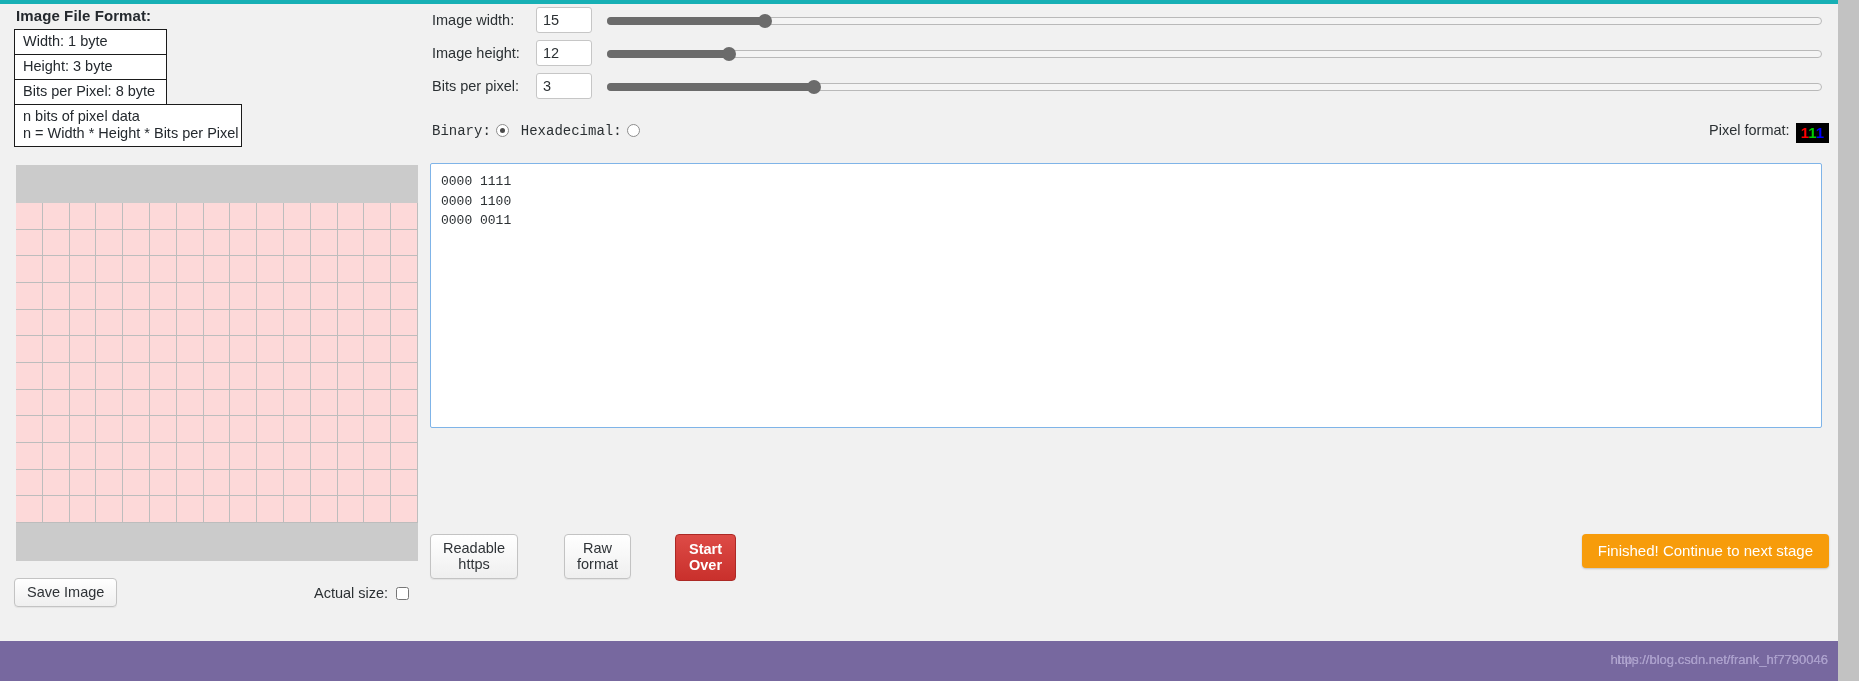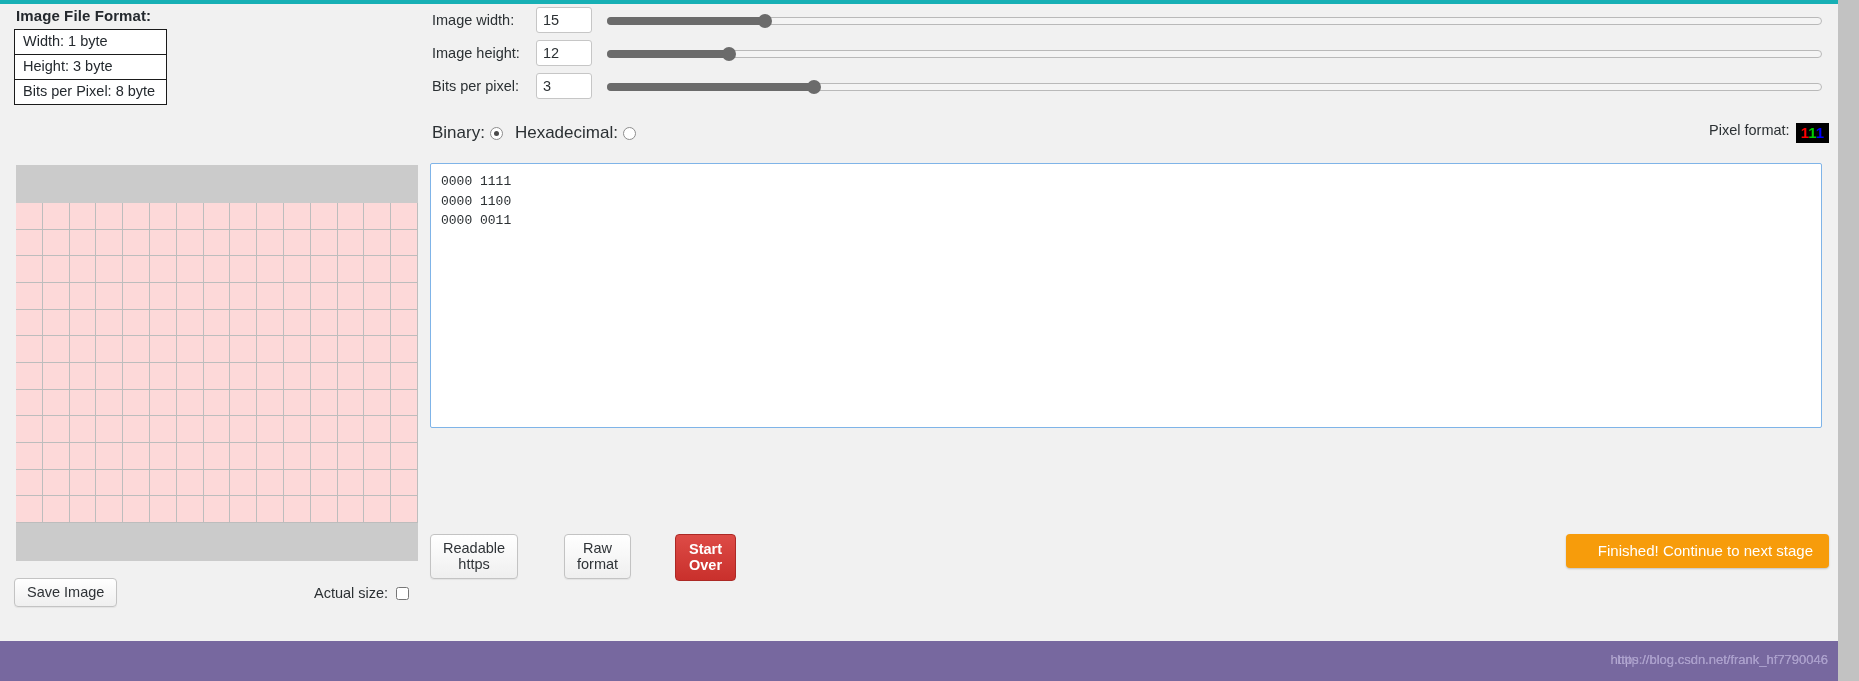--- a/index.html
+++ b/index.html
@@ -183,23 +183,24 @@
     height: 14px;
     border-radius: 50%;
     background: #6b6b6b;
     transform: translateX(-7px);
   }
   
   #mode-row {
     position: absolute;
     left: 432px;
     top: 123px;
-    font-size: 17px;
+    font-size: 14px;
     color: #2b3033;
     white-space: nowrap;
+    font-family: Liberation Mono, monospace;
   }
   #mode-row .radio {
     display: inline-block;
     width: 13px; height: 13px;
     border-radius: 50%;
     border: 1px solid #8d8d8d;
     background: #fff;
     vertical-align: -2px;
     margin: 0 12px 0 5px;
     position: relative;
@@ -281,21 +282,21 @@
   }
   #finish-btn {
     position: absolute;
     right: 30px;
     top: 534px;
     background: #f79c0b;
     border: none;
     border-radius: 4px;
     color: #ffffff;
     font-size: 15px;
-    padding: 8px 16px 9px 32px;
+    padding: 8px 16px 9px 16px;
     font-family: "Liberation Sans", sans-serif;
     cursor: pointer;
     box-shadow: 0 1px 2px rgba(0,0,0,.2);
   }
   
   #footer-bar {
     position: absolute;
     left: 0;
     bottom: 0;
     width: 1838px;
@@ -322,20 +323,24 @@
 
 <div id="app">
 
   <div id="top-rule"></div>
 
   <div id="format-panel">
     <div id="format-title">Image File Format:</div>
     <div class="fmt-row w1">Width: 1 byte</div>
     <div class="fmt-row w1">Height: 3 byte</div>
     <div class="fmt-row w1">Bits per Pixel: 8 byte</div>
+    <div class="fmt-row w2">
+      <div>n bits of pixel data</div>
+      <div>n = Width * Height * Bits per Pixel</div>
+    </div>
   </div>
 
   <div id="canvas-box">
     <div id="canvas-top-band"></div>
     <div id="pixel-grid" style="grid-template-columns: repeat(15, 1fr); grid-template-rows: repeat(12, 1fr);">
         <div class="pixel-cell" style="background: rgb(253, 217, 217);"></div>
         <div class="pixel-cell" style="background: rgb(253, 217, 217);"></div>
         <div class="pixel-cell" style="background: rgb(253, 217, 217);"></div>
         <div class="pixel-cell" style="background: rgb(253, 217, 217);"></div>
         <div class="pixel-cell" style="background: rgb(253, 217, 217);"></div>

